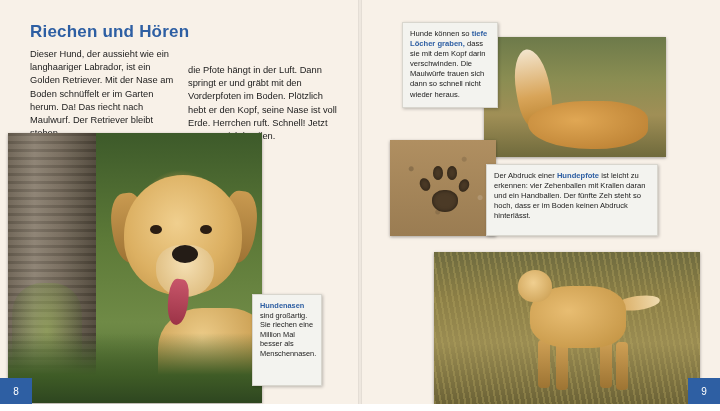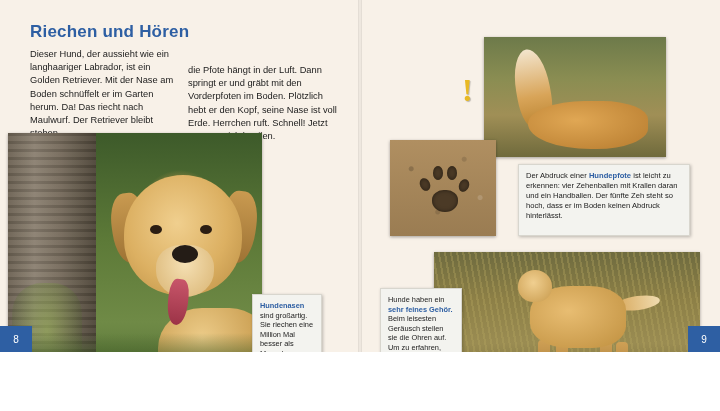--- a/index.html
+++ b/index.html
@@ -9,21 +9,21 @@
   body {
     width: 720px;
     height: 411px;
     background: #ffffff;
     font-family: "Liberation Sans", sans-serif;
     overflow: hidden;
   }
   .spread {
     position: relative;
     width: 720px;
-    height: 352px;
+    height: 404px;
     background: #f7efe6;
     overflow: hidden;
   }
   .page-left {
     position: absolute;
     left: 0; top: 0;
     width: 360px; height: 411px;
     background: #f8f1e8;
   }
   .page-right {
@@ -285,21 +285,21 @@
     width: 70px; height: 92px;
     font-size: 7.4px;
     line-height: 9.6px;
     margin-top: 32px;
   }
   .cap-loecher {
     left: 402px; top: 22px;
     width: 96px; height: 86px;
   }
   .cap-abdruck {
-    left: 518px; top: 164px;
+    left: 486px; top: 164px;
     width: 172px; height: 72px;
   }
   .cap-gehoer {
     left: 380px; top: 288px;
     width: 82px; height: 108px;
     font-size: 7.4px;
     line-height: 9.6px;
   }
 
   
@@ -384,25 +384,25 @@
     <div class="stand-dog"></div>
     <div class="stand-head"></div>
   </div>
 
   <div class="excl">!</div>
 
   <div class="caption cap-nasen">
     <span class="hl">Hundenasen</span><span> sind großartig. Sie riechen eine Million Mal besser als Menschennasen.</span>
   </div>
 
+  <div class="caption cap-loecher">
+    <span>Hunde können so </span><span class="hl">tiefe Löcher graben,</span><span> dass sie mit dem Kopf darin verschwinden. Die Maulwürfe trauen sich dann so schnell nicht wieder heraus.</span>
+  </div>
 
   <div class="caption cap-abdruck">
     <span>Der Abdruck einer </span><span class="hl">Hundepfote</span><span> ist leicht zu erkennen: vier Zehenballen mit Krallen daran und ein Handballen. Der fünfte Zeh steht so hoch, dass er im Boden keinen Abdruck hinterlässt.</span>
   </div>
 
-  <div class="caption cap-gehoer">
-    <span>Hunde haben ein </span><span class="hl">sehr feines Gehör.</span><span> Beim leisesten Geräusch stellen sie die Ohren auf. Um zu erfahren, woher das Geräusch kommt, neigen sie den Kopf.</span>
-  </div>
 
   <div class="folio folio-left">8</div>
   <div class="folio folio-right">9</div>
 
 </div>
 
 </body></html>

